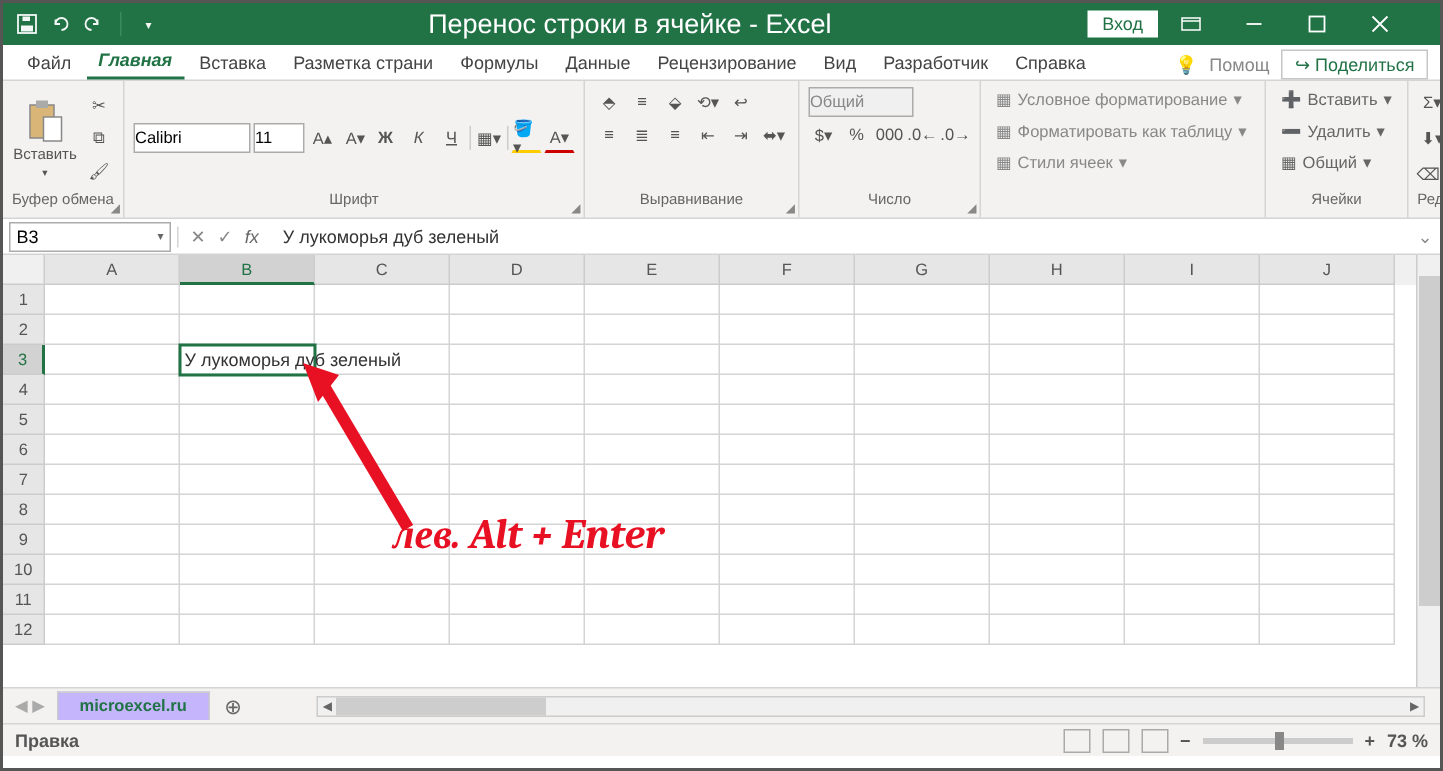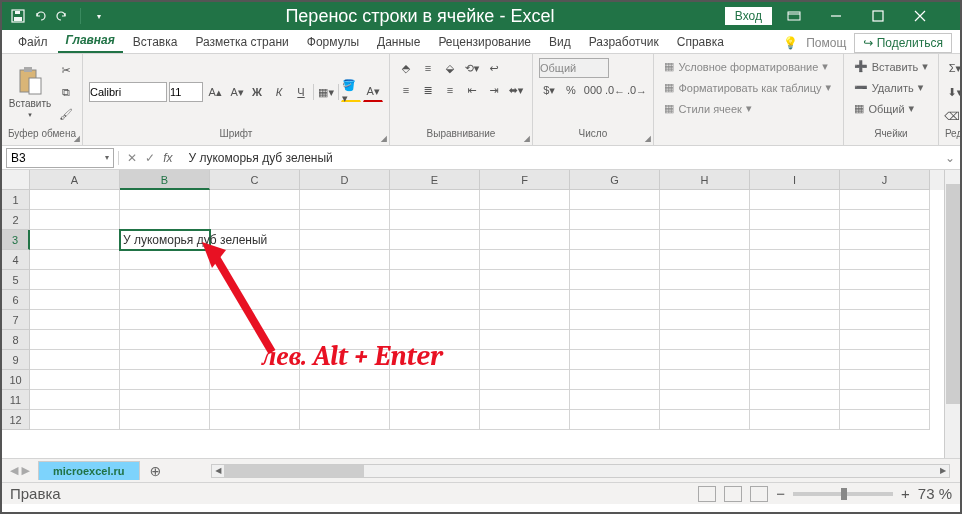--- a/index.html
+++ b/index.html
@@ -48,26 +48,26 @@
 .row-h { width: 28px; border-right: 1px solid #ccc; border-bottom: 1px solid #ccc; text-align: center; font-size: 11px; color: #555; line-height: 20px; background: #e6e6e6; }
 .row-h.sel { background: #d2d2d2; color: #217346; border-right: 2px solid #217346; }
 .cell { width: 90px; border-right: 1px solid #d4d4d4; border-bottom: 1px solid #d4d4d4; font-size: 12px; padding: 0 3px; line-height: 20px; color: #333; position: relative; }
 .cell.active { outline: 2px solid #217346; outline-offset: -1px; z-index: 2; }
 .cell .overflow-text { position: absolute; left: 3px; top: 0; white-space: nowrap; z-index: 1; }
 .fill-handle { position: absolute; right: -3px; bottom: -3px; width: 6px; height: 6px; background: #217346; z-index: 3; }
 .arrow-annotation { position: absolute; z-index: 10; pointer-events: none; }
 .annotation-text { position: absolute; color: #e81123; font-weight: bold; font-style: italic; font-size: 28px; font-family: Cambria, Georgia, serif; z-index: 10; pointer-events: none; }
 .sheet-tabs { height: 24px; background: #f3f2f1; border-top: 1px solid #d4d4d4; display: flex; align-items: center; font-size: 11px; }
 .tab-nav { display: flex; gap: 4px; padding: 0 8px; color: #aaa; }
-.sheet-tab { background: #7dd3fc; border: 1px solid #ccc; border-bottom: none; padding: 3px 14px; color: #217346; font-weight: bold; cursor: pointer; }
+.sheet-tab { background: #c4b5fd; border: 1px solid #ccc; border-bottom: none; padding: 3px 14px; color: #217346; font-weight: bold; cursor: pointer; }
 .add-sheet { padding: 0 10px; color: #666; font-size: 14px; cursor: pointer; }
 .hscroll { flex: 1; margin: 0 10px 0 40px; height: 14px; background: #f0f0f0; border: 1px solid #ccc; position: relative; }
 .hscroll-thumb { position: absolute; left: 12px; top: 0; width: 140px; height: 12px; background: #cdcdcd; }
 .hscroll-arrow { position: absolute; top: 0; width: 12px; height: 12px; font-size: 8px; text-align: center; line-height: 12px; color: #666; }
-.status-bar { height: 22px; background: #f3f2f1; border-top: 1px solid #d4d4d4; display: flex; align-items: center; font-size: 15px; color: #555; padding: 0 8px; }
+.status-bar { height: 22px; background: #f3f2f1; border-top: 1px solid #d4d4d4; display: flex; align-items: center; font-size: 12px; color: #555; padding: 0 8px; font-weight: bold; }
 .status-right { margin-left: auto; display: flex; align-items: center; gap: 8px; }
 .view-btn { width: 18px; height: 16px; border: 1px solid #aaa; cursor: pointer; }
 .zoom-slider { width: 100px; height: 4px; background: #ccc; position: relative; }
 .zoom-thumb { position: absolute; left: 48px; top: -4px; width: 6px; height: 12px; background: #888; }
 .vscroll { position: absolute; right: 0; top: 168px; width: 16px; height: 288px; background: #f0f0f0; border-left: 1px solid #ccc; }
 .vscroll-thumb { position: absolute; top: 14px; left: 1px; width: 14px; height: 220px; background: #cdcdcd; }
 .underline-red { border-bottom: 2px solid #c00; }
 .underline-yellow { border-bottom: 2px solid #fc0; }
 .sep { width: 1px; height: 16px; background: #3a8a5f; margin: 0 4px; }
 </style>

